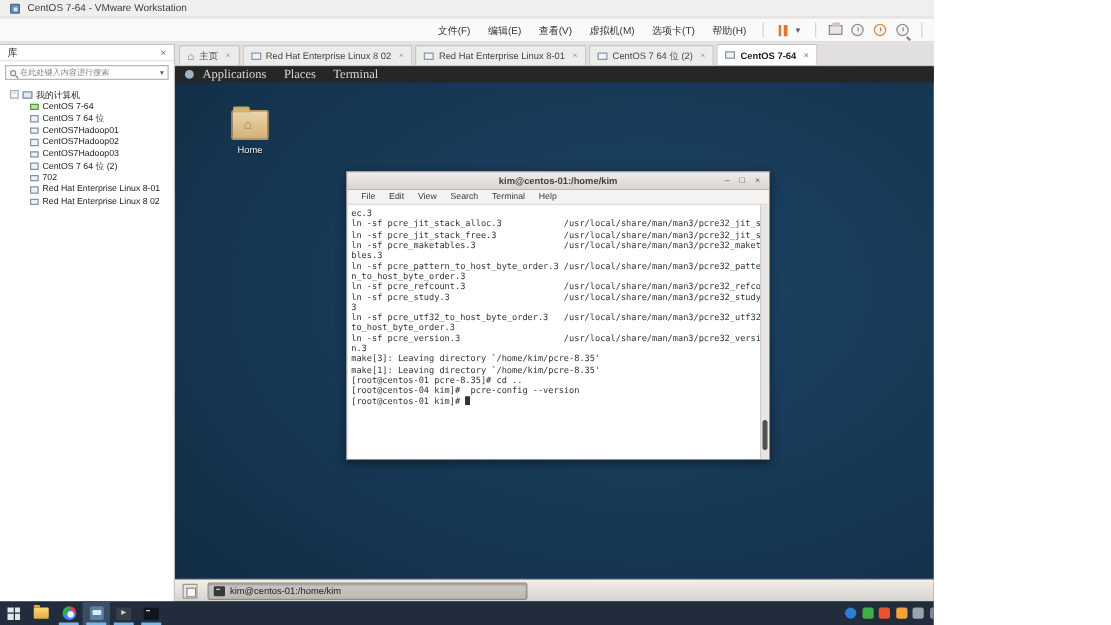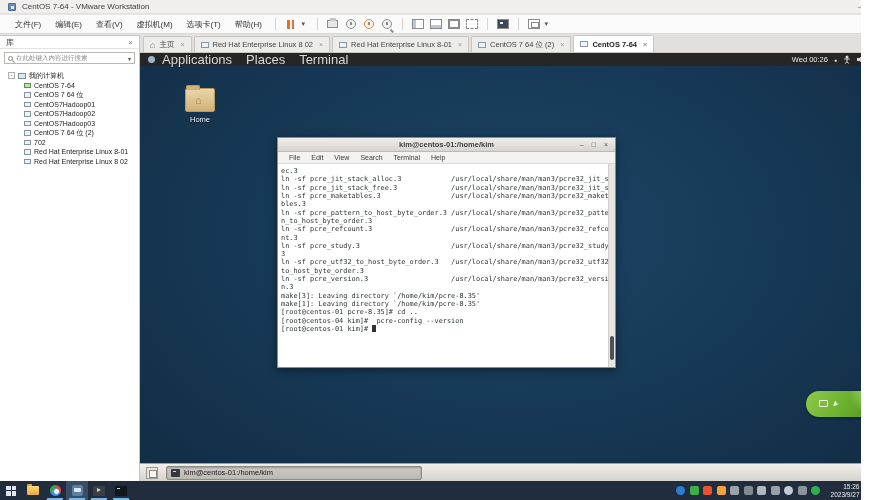--- a/index.html
+++ b/index.html
@@ -1,28 +1,28 @@
 <!DOCTYPE html>
 <html><head>
 <meta charset="utf-8">
 <style>
   * { margin:0; padding:0; box-sizing:border-box; }
   html,body { width:889px; height:500px; overflow:hidden; }
   body { font-family:"Liberation Sans","DejaVu Sans",sans-serif; }
-  #stage { position:absolute; width:861px; height:500px; background:#e8e6e4; overflow:hidden; }
+  #stage { position:absolute; width:747px; height:500px; background:#e8e6e4; overflow:hidden; }
 
   
   #titlebar { position:absolute; left:0; top:0; width:889px; height:14px; background:#f1efee; border-bottom:1px solid #e3e1df; display:flex; align-items:center; }
   .vmw-logo { width:8px; height:8px; margin:0 6px 0 8px; background:#6b8eb5; border:1px solid #4a6d94; border-radius:1px; position:relative; }
   .vmw-logo:after{content:"";position:absolute;left:2px;top:2px;width:3px;height:3px;background:#dfe9f3;}
   #window-title { font-size:8px; color:#3c3c3c; }
   #win-controls { margin-left:auto; display:flex; gap:12px; padding-right:10px; font-size:8px; color:#6a6a6a; }
   #win-controls span{ cursor:default; }
 
-  #menubar { position:absolute; left:0; top:15px; width:889px; height:19px; background:#fbfafa; border-bottom:1px solid #d9d6d4; display:flex; align-items:center; padding-left:8px; }
+  #menubar { position:absolute; left:0; top:15px; width:889px; height:19px; background:#fbfafa; border-bottom:1px solid #d9d6d4; display:flex; align-items:center; padding-left:8px;justify-content:flex-end; }
   .menu-item { font-size:8px; color:#333; padding:3px 7px; }
   .tb-sep { width:1px; height:12px; background:#d8d5d2; margin:0 6px; }
   .tbtn { display:flex; align-items:center; justify-content:center; width:16px; height:14px; margin:0 1px; }
   .tb-pause { display:flex; gap:2px; }
   .tb-pause i { display:block; width:2.5px; height:9px; background:#e0742f; }
   .tb-arrowglyph { font-size:7px; color:#555; width:8px; }
   .tb-printer { width:11px; height:8px; border:1px solid #8c8a88; background:#e9e7e5; position:relative; }
   .tb-printer:after { content:""; position:absolute; left:2px; top:-3px; width:6px; height:3px; background:#c9c6c3; }
   .tb-clock { width:10px; height:10px; border:1.5px solid #8f8d8a; border-radius:50%; position:relative; background:#f4f2f0;}
   .tb-clock:after { content:""; position:absolute; left:3.5px; top:1.5px; width:1.5px; height:3.5px; background:#8f8d8a; }
@@ -60,21 +60,21 @@
   .expander { width:7px; height:7px; border:1px solid #b0adaa; font-size:6px; line-height:5px; text-align:center; color:#555; background:#fafafa; }
   .comp-icon { width:8px; height:6px; border:1px solid #7d8da0; background:#dfe9f2; }
   .tree-item { display:flex; align-items:center; gap:3px; font-size:7px; color:#222; height:9.5px; padding-left:16px; white-space:nowrap; }
   .vm-icon { width:7px; height:5.5px; border:1px solid #8494a4; background:#eef3f8; position:relative; flex:none; }
   .vm-icon.running { background:#bfe3a8; border-color:#5d9443; }
 
   
   #guest { position:absolute; left:140px; top:53px; width:749px; height:428px; background:radial-gradient(ellipse at 50% 42%, #1d4566 0%, #173a57 45%, #122c44 100%); overflow:hidden; }
 
   #g-topbar { position:absolute; left:0; top:0; width:749px; height:13px; background:#262626; display:flex; align-items:center; color:#d8d8d8; }
-  .g-menu { font-size:13px; padding:0 7px; }
+  .g-menu { font-size:10px; padding:0 7px;font-family:Liberation Serif, serif; }
   #g-appicon { width:7px; height:7px; border-radius:50%; background:#9db6c9; margin-left:8px; position:relative; }
   #g-right { margin-left:auto; display:flex; align-items:center; gap:6px; padding-right:8px; }
   #g-clock { font-size:7.5px; color:#e8e8e8; }
   #g-dot { font-size:5px; color:#e8e8e8; }
   #g-right svg { display:block; }
 
   
   .desk-icon { position:absolute; width:56px; text-align:center; }
   .folder { width:30px; height:24px; margin:0 auto; position:relative; background:linear-gradient(#e9d6ab,#d2b176); border-radius:2px; border:1px solid #b99a5e; }
   .folder:before { content:""; position:absolute; left:0; top:-4px; width:12px; height:4px; background:#d2b176; border:1px solid #b99a5e; border-bottom:none; border-radius:2px 2px 0 0; }
@@ -361,21 +361,20 @@
       <div id="term-body">
         <div id="term-lines">
             <div class="tline">ec.3</div>
             <div class="tline">ln -sf pcre_jit_stack_alloc.3            /usr/local/share/man/man3/pcre32_jit_st</div>
             <div class="tline">ln -sf pcre_jit_stack_free.3             /usr/local/share/man/man3/pcre32_jit_st</div>
             <div class="tline">ln -sf pcre_maketables.3                 /usr/local/share/man/man3/pcre32_maketa</div>
             <div class="tline">bles.3</div>
             <div class="tline">ln -sf pcre_pattern_to_host_byte_order.3 /usr/local/share/man/man3/pcre32_patter</div>
             <div class="tline">n_to_host_byte_order.3</div>
             <div class="tline">ln -sf pcre_refcount.3                   /usr/local/share/man/man3/pcre32_refcou</div>
-            <div class="tline">nt.3</div>
             <div class="tline">ln -sf pcre_study.3                      /usr/local/share/man/man3/pcre32_study.</div>
             <div class="tline">3</div>
             <div class="tline">ln -sf pcre_utf32_to_host_byte_order.3   /usr/local/share/man/man3/pcre32_utf32_</div>
             <div class="tline">to_host_byte_order.3</div>
             <div class="tline">ln -sf pcre_version.3                    /usr/local/share/man/man3/pcre32_versio</div>
             <div class="tline">n.3</div>
             <div class="tline">make[3]: Leaving directory `/home/kim/pcre-8.35'</div>
             <div class="tline">make[1]: Leaving directory `/home/kim/pcre-8.35'</div>
             <div class="tline">[root@centos-01 pcre-8.35]# cd ..</div>
             <div class="tline">[root@centos-04 kim]#  pcre-config --version</div>

